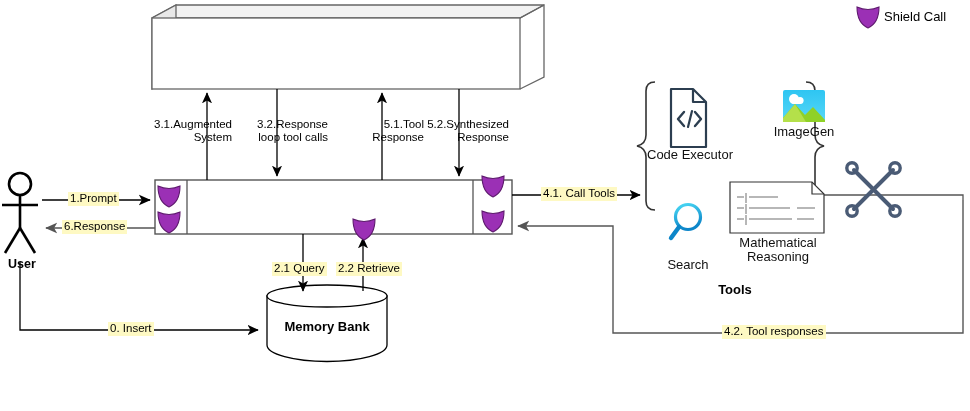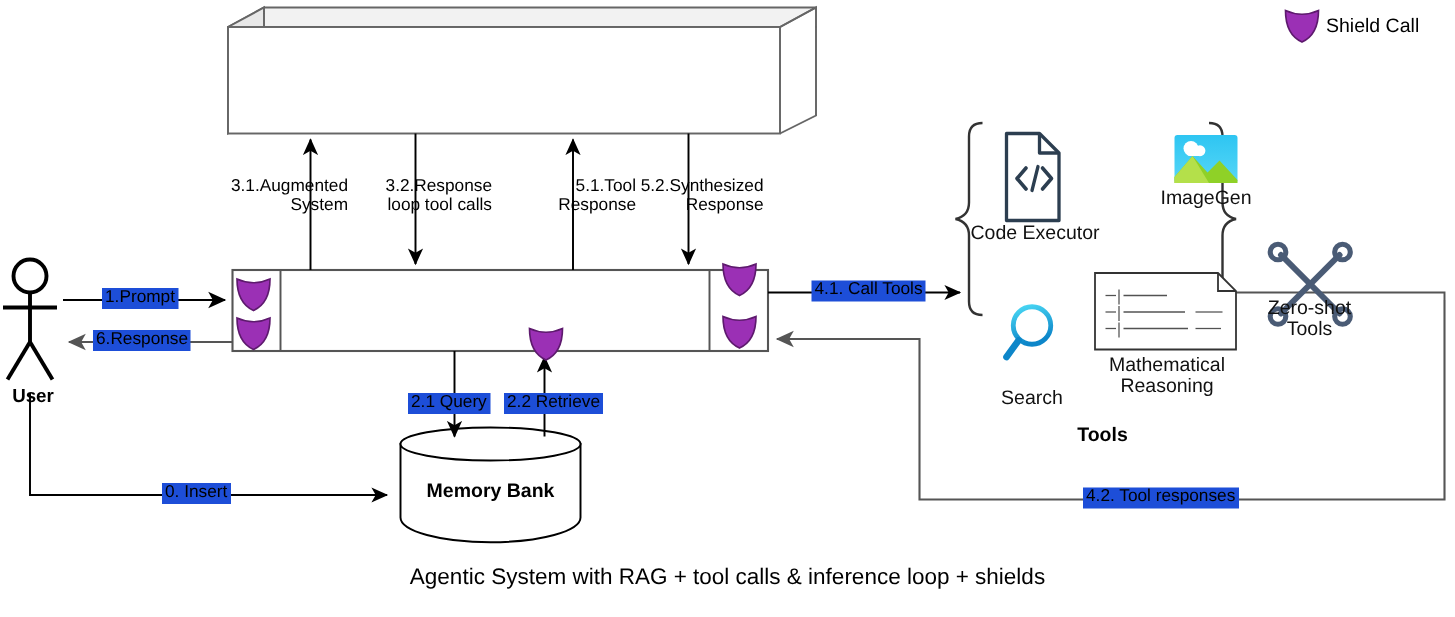--- a/index.html
+++ b/index.html
@@ -7,21 +7,21 @@
   body{width:970px;height:411px;position:relative;overflow:hidden;
        font-family:"Liberation Sans","DejaVu Sans",sans-serif;color:#000;}
   .stage{position:absolute;left:0;top:0;width:970px;height:411px;}
   svg.layer{position:absolute;left:0;top:0;width:970px;height:411px;overflow:visible;}
   .lbl{position:absolute;font-size:11.5px;line-height:13.5px;color:#000;white-space:pre;}
   .lbl.c{text-align:right;}
   .bold{font-weight:bold;}
   .nodeTitle{font-weight:bold;font-size:13px;}
   .caption{position:absolute;font-size:15px;color:#000;text-align:center;width:970px;}
   .icolbl{position:absolute;font-size:13px;line-height:13.5px;text-align:center;color:#111;}
-  .whitebg{background:#1d4ed8;padding:0 2px;}
+  .whitebg{background:#fef9c3;padding:0 2px;}
 </style>
 </head>
 <body>
 
 <div class="stage">
 
   <svg class="layer" viewBox="0 0 970 411">
     <defs>
       <marker id="arrBlack" markerWidth="9" markerHeight="9" refX="8" refY="4.5" orient="auto">
         <path d="M0,0.6 L8.6,4.5 L0,8.4 L2.2,4.5 Z" fill="#000"></path>
@@ -188,21 +188,19 @@
   <div class="lbl c" style="left:415px;top:118px;width:94px;">5.2.Synthesized</div>
   <div class="lbl c" style="left:415px;top:131px;width:94px;">Response</div>
 
   <div class="lbl whitebg" style="left:541px;top:187px;">4.1. Call Tools</div>
   <div class="lbl whitebg" style="left:722px;top:325px;">4.2. Tool responses</div>
 
   <div class="icolbl" style="left:645px;top:148px;width:90px;">Code Executor</div>
   <div class="icolbl" style="left:766px;top:125px;width:76px;">ImageGen</div>
   <div class="icolbl" style="left:659px;top:258px;width:58px;">Search</div>
   <div class="icolbl" style="left:731px;top:236px;width:94px;">Mathematical Reasoning</div>
-  <div class="icolbl" style="left:838px;top:198px;width:70px;">Zero-shot Tools</div>
 
   <div class="lbl bold" style="left:655px;top:283px;width:160px;text-align:center;font-size:13px;">Tools</div>
 
   <div class="lbl" style="left:884px;top:10px;font-size:13px;">Shield Call</div>
 
-  <div class="caption" style="left:0;top:376px;">Agentic System with RAG + tool calls &amp; inference loop + shields</div>
 
 </div>
 
 </body></html>

